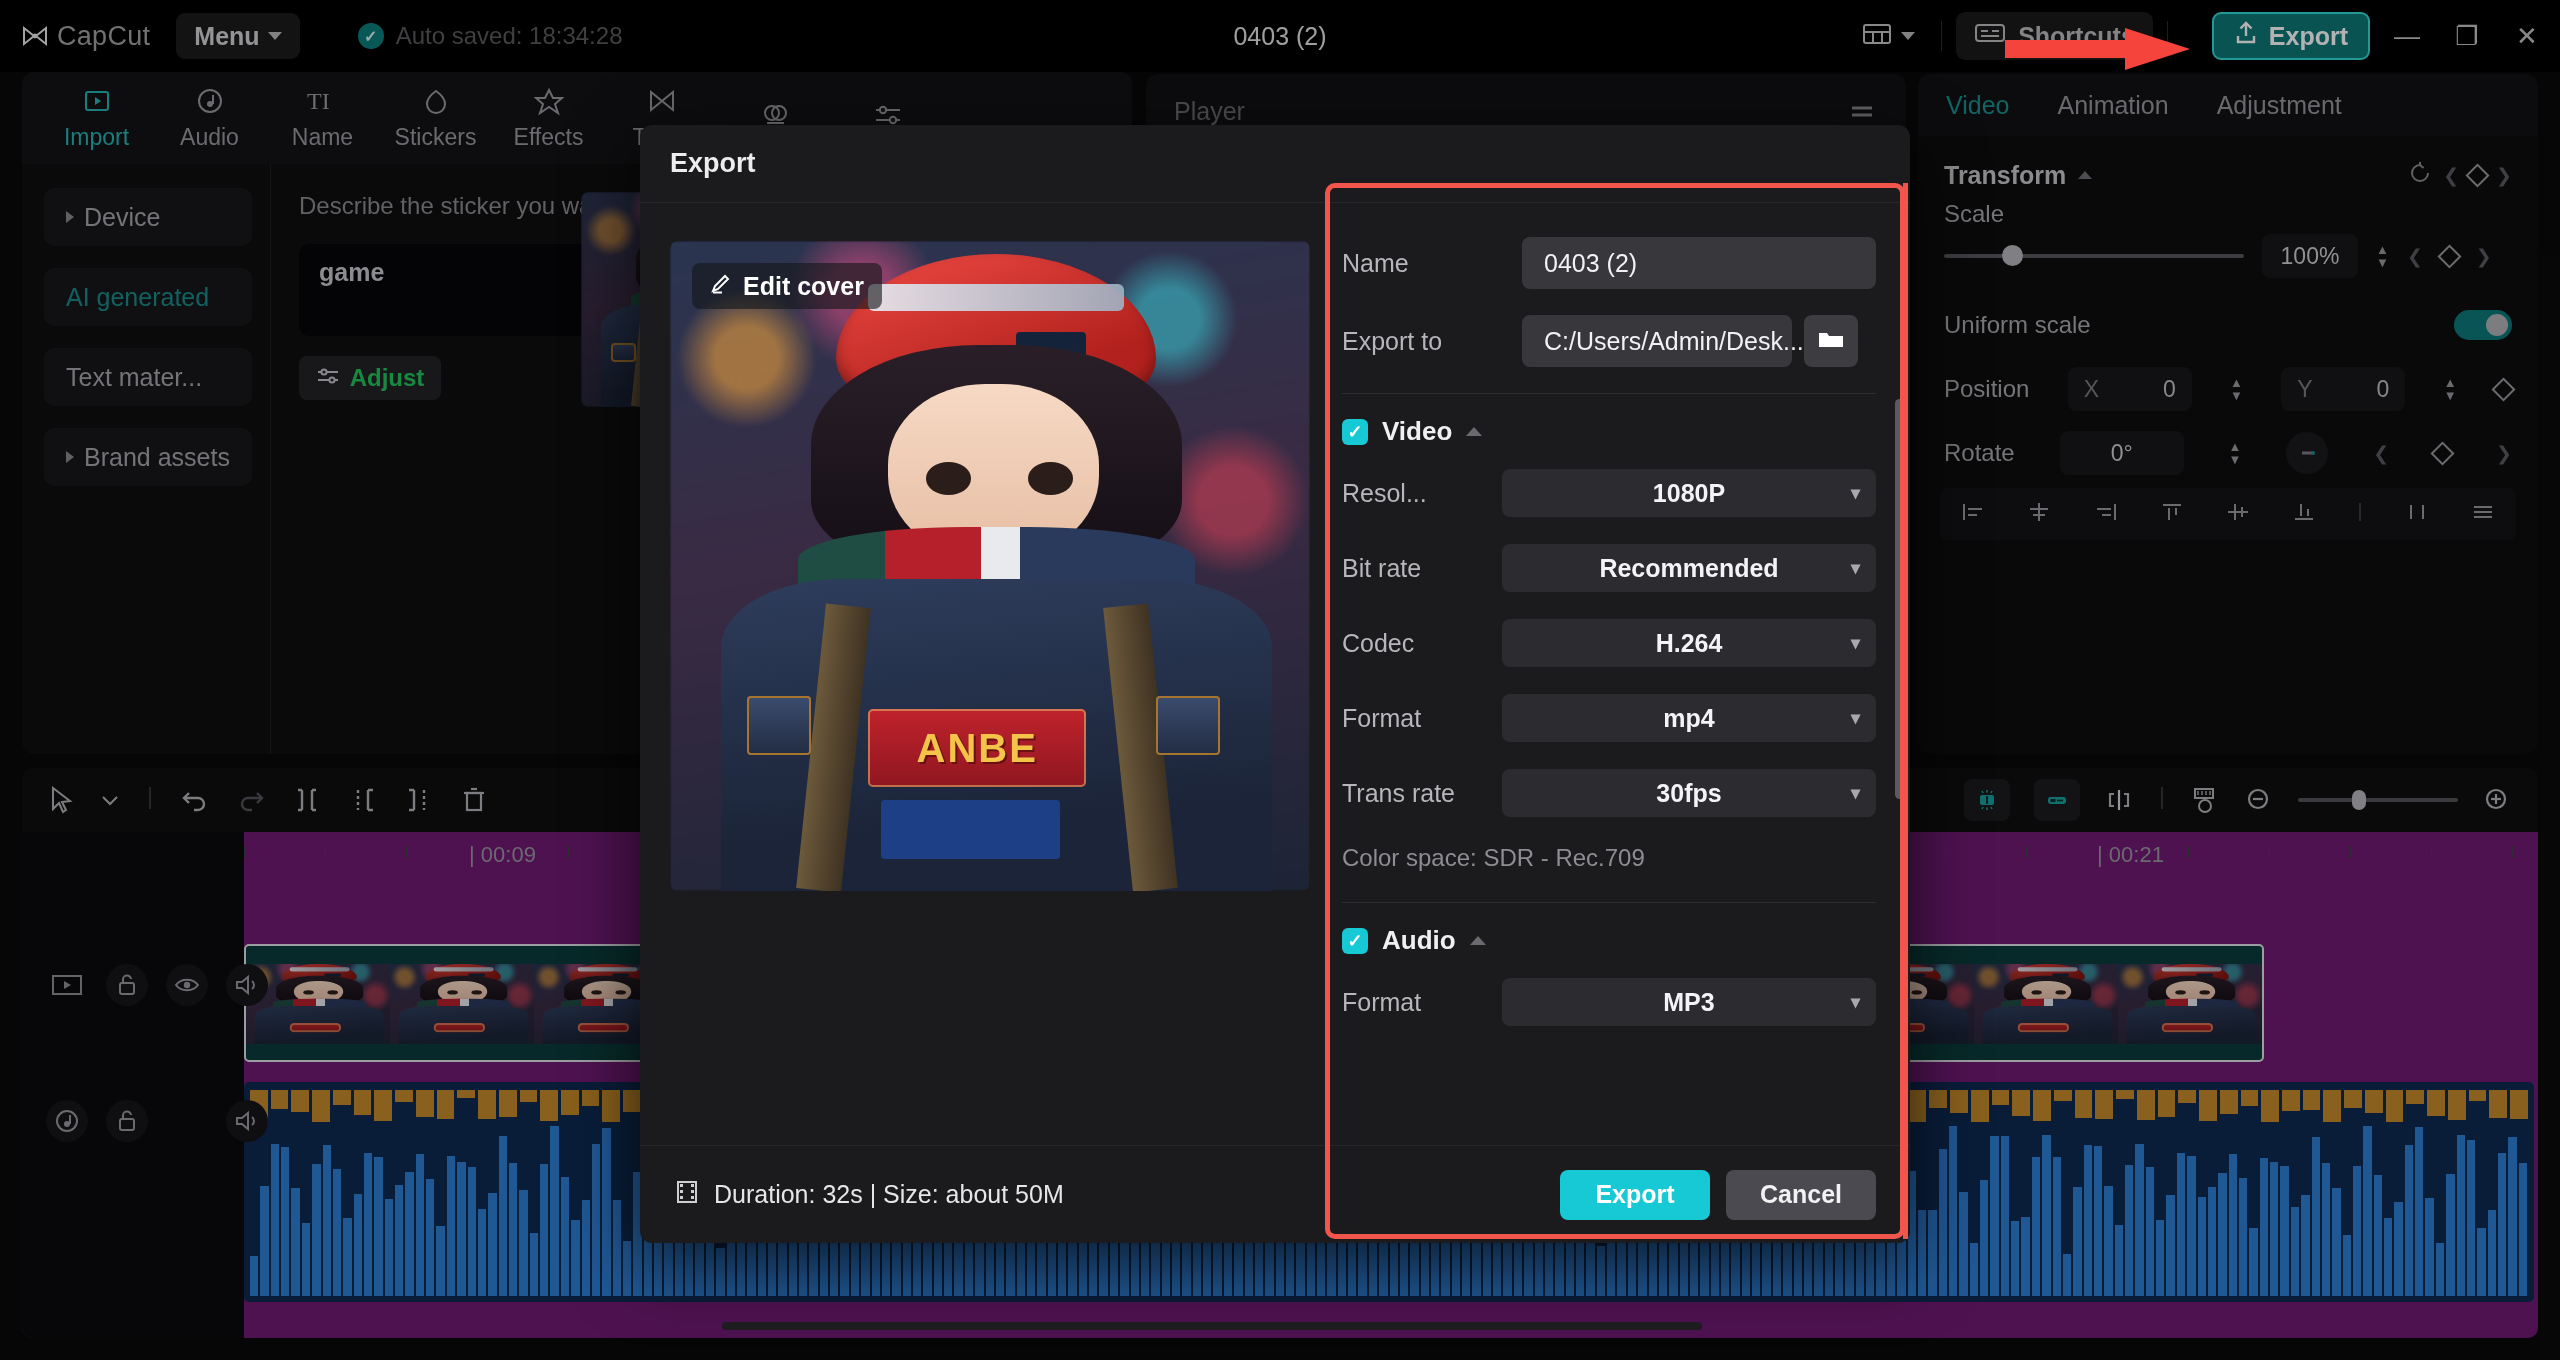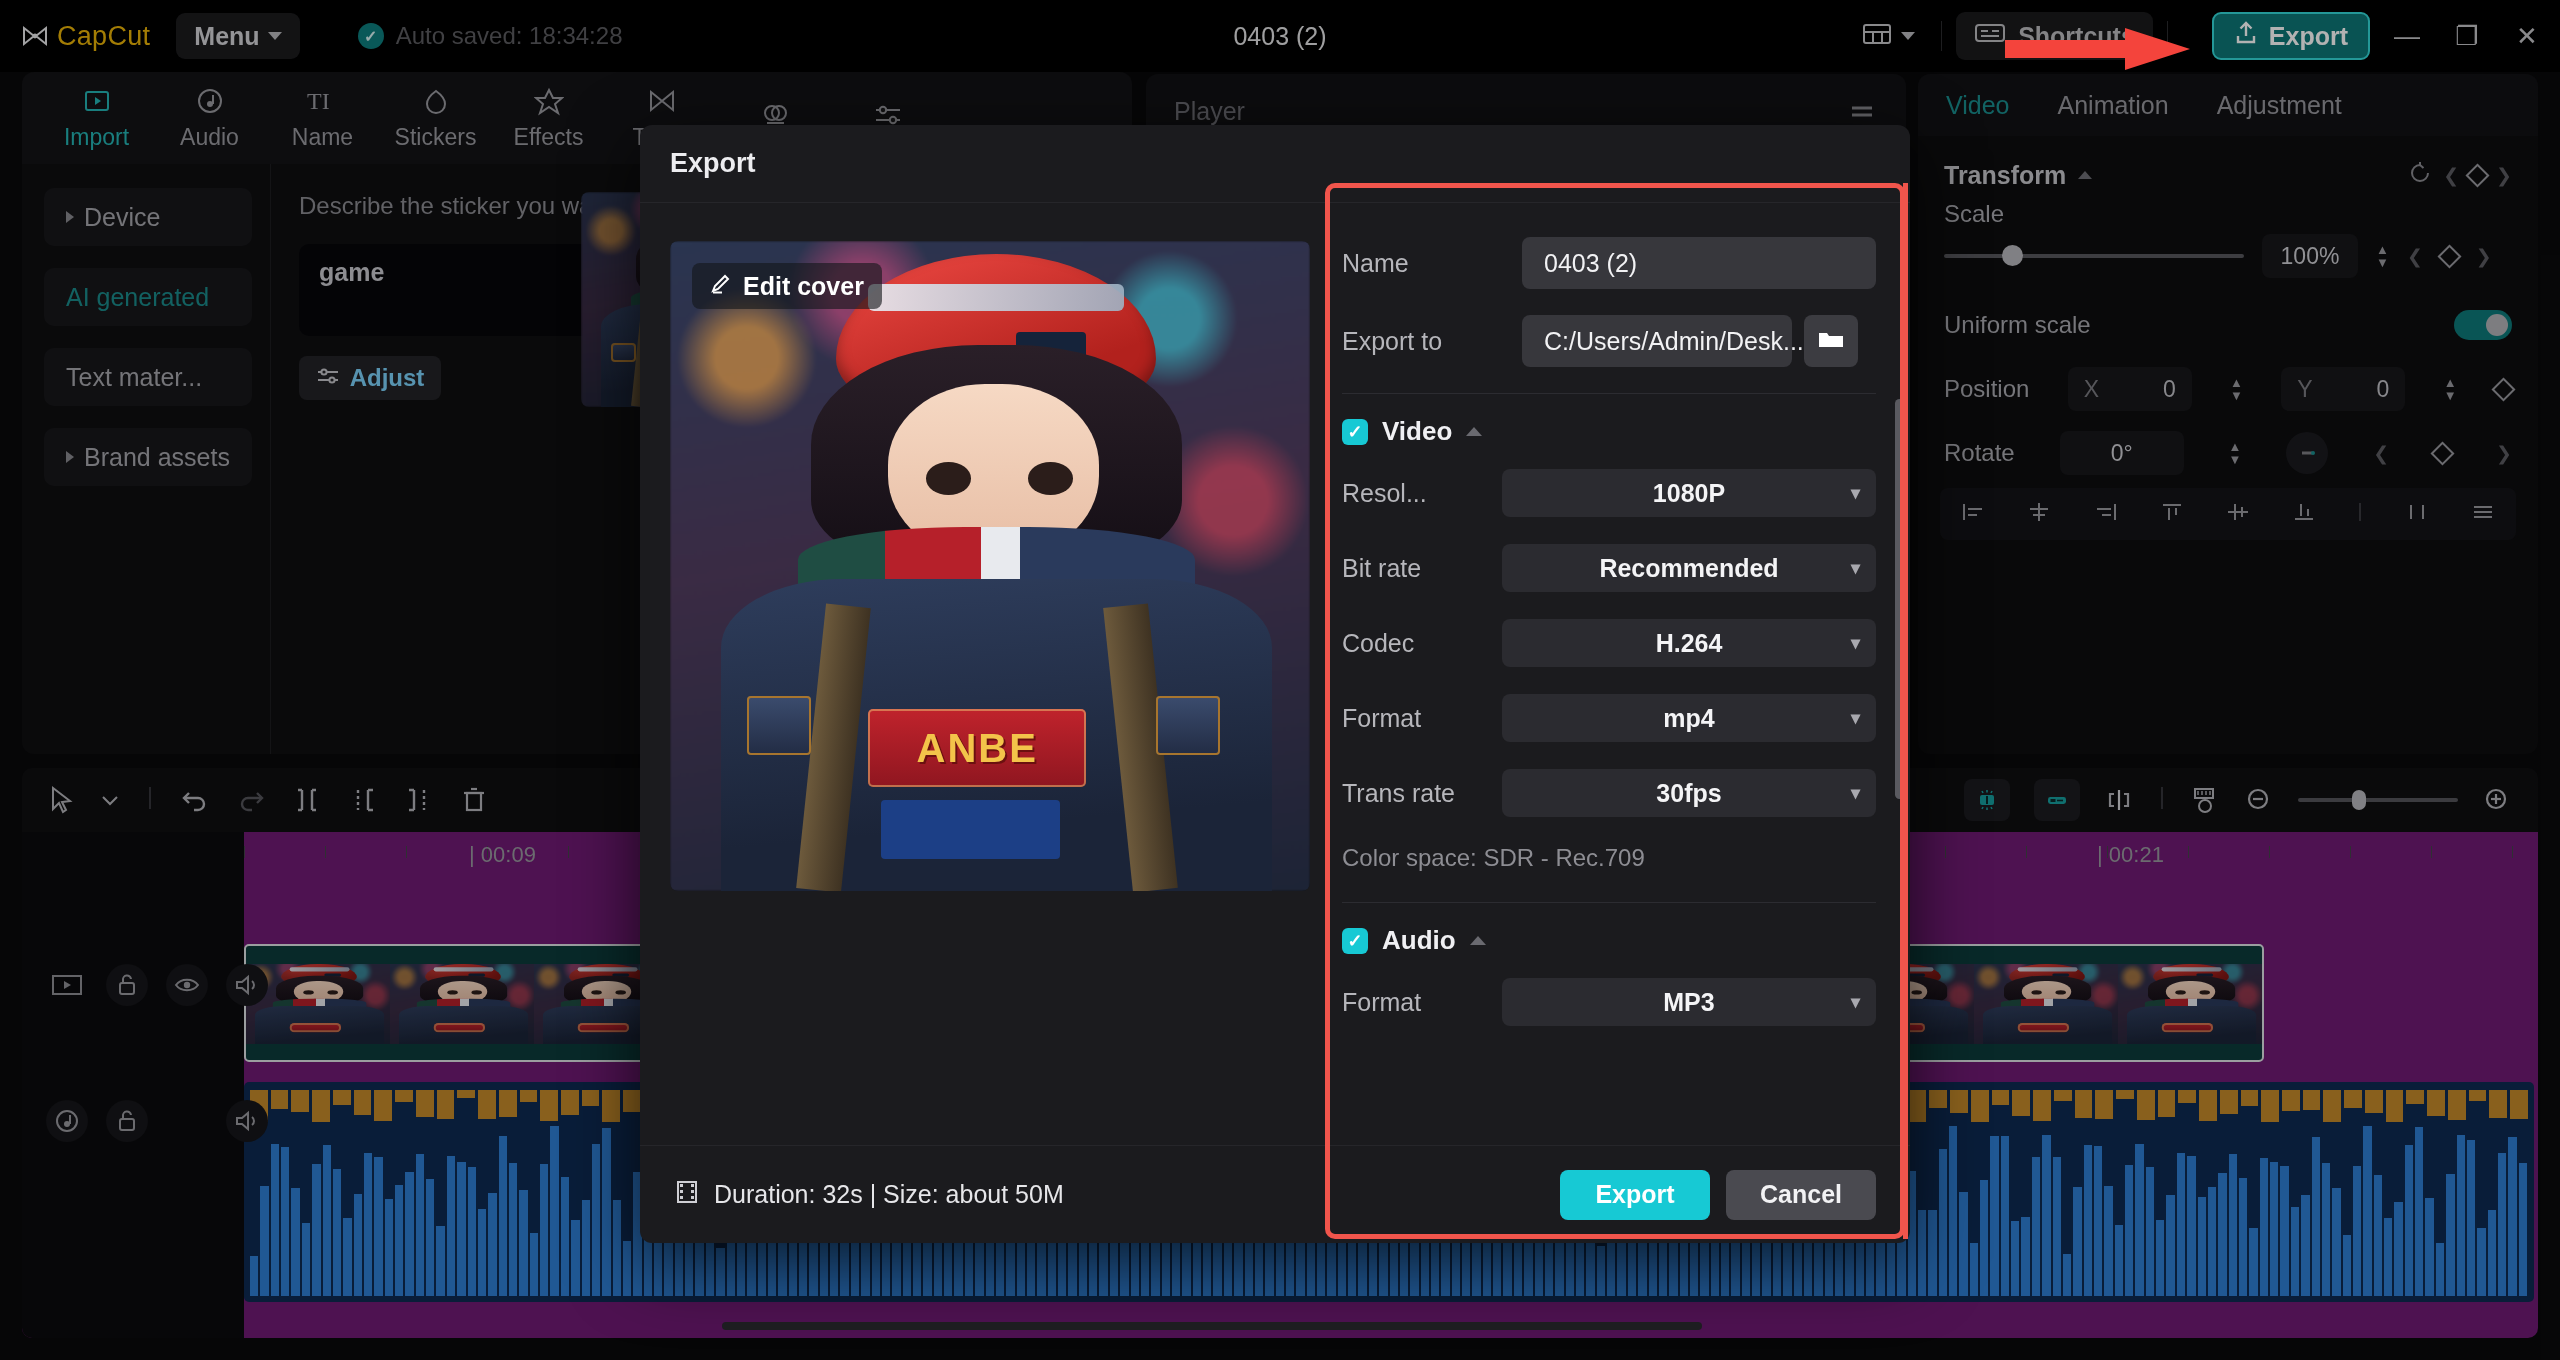--- a/index.html
+++ b/index.html
@@ -12,21 +12,21 @@
   }
   #app { position: relative; width: 2560px; height: 1360px; background: #0a0a0b; }
 
   
   .titlebar {
     position: absolute; top: 0; left: 0; width: 2560px; height: 72px;
     background: #000; display: flex; align-items: center;
   }
   .logo-wrap { display: flex; align-items: center; gap: 9px; margin-left: 22px; }
   .logo-mark { width: 26px; height: 22px; }
-  .logo-text { color: #eab308; font-size: 27px; letter-spacing: .3px; }
+  .logo-text { color: #a3a3a3; font-size: 27px; letter-spacing: .3px; }
   .menu-btn {
     margin-left: 26px; height: 46px; padding: 0 18px; border-radius: 9px;
     background: #1c1c1e; display: flex; align-items: center; gap: 8px;
     color: #d5d5d8; font-size: 25px; font-weight: bold;
   }
   .caret-d { width: 0; height: 0; border-left: 7px solid transparent;
              border-right: 7px solid transparent; border-top: 8px solid #b9b9bd; }
   .autosave { display: flex; align-items: center; gap: 12px; margin-left: 58px; }
   .check-circle {
     width: 26px; height: 26px; border-radius: 50%; background: #0e7f7f;
@@ -86,21 +86,21 @@
   .lp-divider { width: 1px; background: #1d1d20; }
   .lp-body { flex: 1; padding: 28px 0 0 28px; position: relative; }
   .lp-hint { color: #8b8b91; font-size: 24px; }
   .prompt-box {
     margin-top: 24px; width: 560px; height: 92px; border-radius: 10px; background: #07070a;
     padding: 14px 20px; color: #c9c9ce; font-size: 25px; font-weight: bold;
   }
   .adjust-btn {
     margin-top: 20px; width: 142px; height: 44px; border-radius: 8px; background: #232327;
     display: flex; align-items: center; justify-content: center; gap: 10px;
-    color: #7dd3fc; font-size: 24px; font-weight: bold;
+    color: #22c55e; font-size: 24px; font-weight: bold;
   }
   .lp-thumb {
     position: absolute; top: 28px; left: 310px; width: 250px; height: 215px;
     border-radius: 8px; overflow: hidden;
   }
 
   
   .playerpanel {
     position: absolute; top: 74px; left: 1146px; width: 760px; height: 680px;
     background: #121215; border-radius: 12px;

